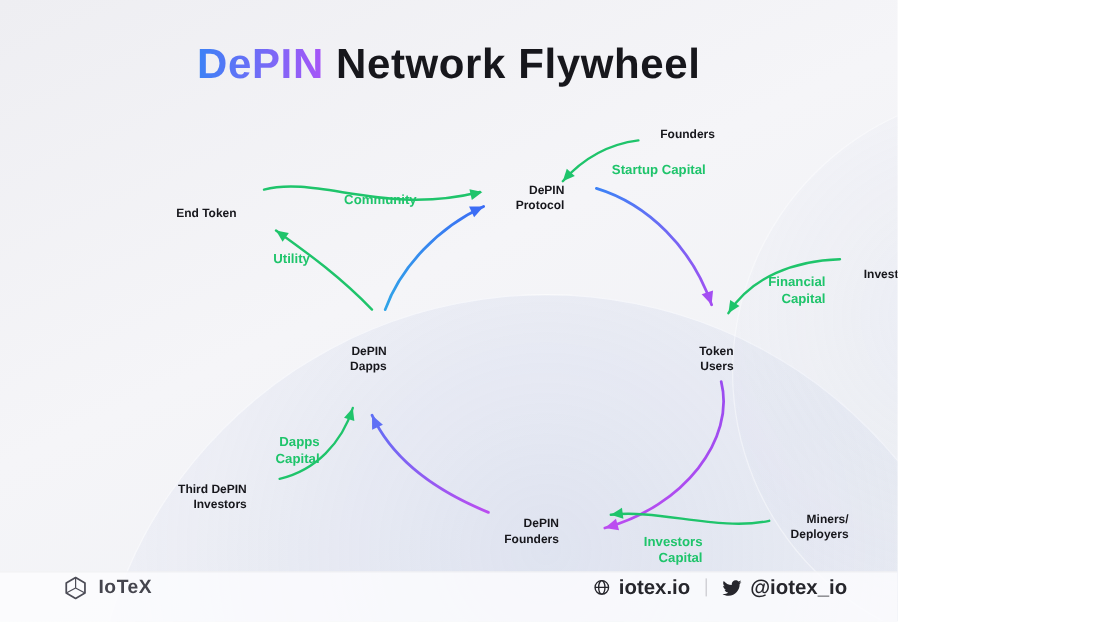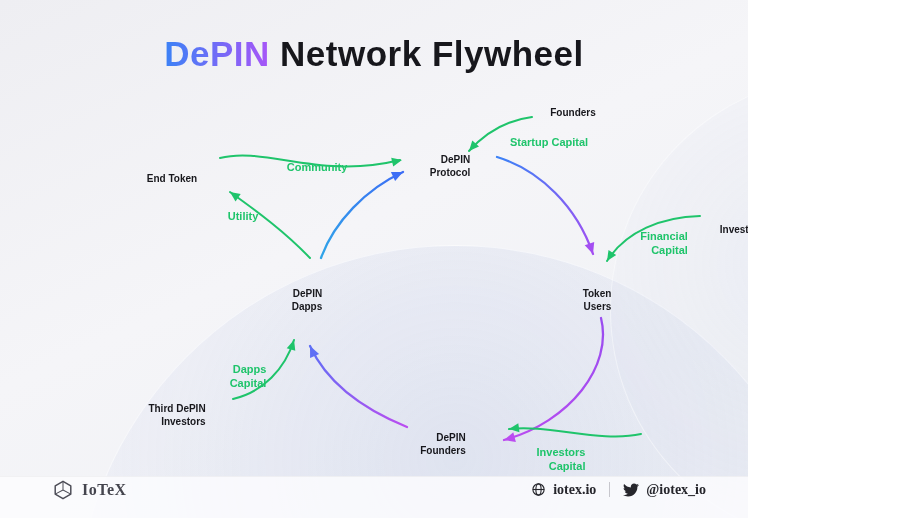--- a/index.html
+++ b/index.html
@@ -75,26 +75,25 @@
     color: transparent;
   }
 
   .footer {
     position: absolute; left: 0; bottom: 0;
     width: 100%; height: 42px;
     background: rgba(252,252,254,0.85);
     border-top: 1px solid rgba(0,0,0,0.04);
     display: flex; align-items: center; justify-content: space-between;
     padding: 0 42px 16px 52px;
-    font-family: Liberation Serif, serif;
   }
   .footer-left { display: flex; align-items: center; gap: 8px; }
   .footer-left .brand-text { font-size: 16px; font-weight: bold; color: #45454e; letter-spacing: 0.5px; }
   .footer-right { display: flex; align-items: center; gap: 7px; }
-  .footer-right span { font-size: 14px; font-weight: bold; color: #26262c; }
+  .footer-right span { font-size: 17px; font-weight: bold; color: #26262c; }
   .footer-divider { width: 1px; height: 15px; background: #c7c7cd; margin: 0 6px; display: inline-block; }
 </style>
 </head>
 <body>
 
 <div class="stage">
 
   <div class="sphere"></div>
   <div class="sphere-ring-2"></div>
 
@@ -159,20 +158,24 @@
     <div>Founders</div>
   </div>
   <div class="node" style="left:307px; top:300px">
     <div>DePIN</div>
     <div>Dapps</div>
   </div>
 
   <div class="actor" style="left:573px; top:113px">Founders</div>
   <div class="actor" style="left:742px; top:230px">Investors</div>
   <div class="actor" style="left:172px; top:179px">End Token</div>
+  <div class="actor" style="left:683px; top:440px">
+    <div>Miners/</div>
+    <div>Deployers</div>
+  </div>
   <div class="actor" style="left:177px; top:415px">
     <div>Third DePIN</div>
     <div>Investors</div>
   </div>
 
   <div class="glabel" style="left:549px; top:142px">Startup Capital</div>
   <div class="glabel" style="left:317px; top:167px">Community</div>
   <div class="glabel" style="left:243px; top:216px">Utility</div>
   <div class="glabel" style="left:664px; top:243px">
     <div>Financial</div>

